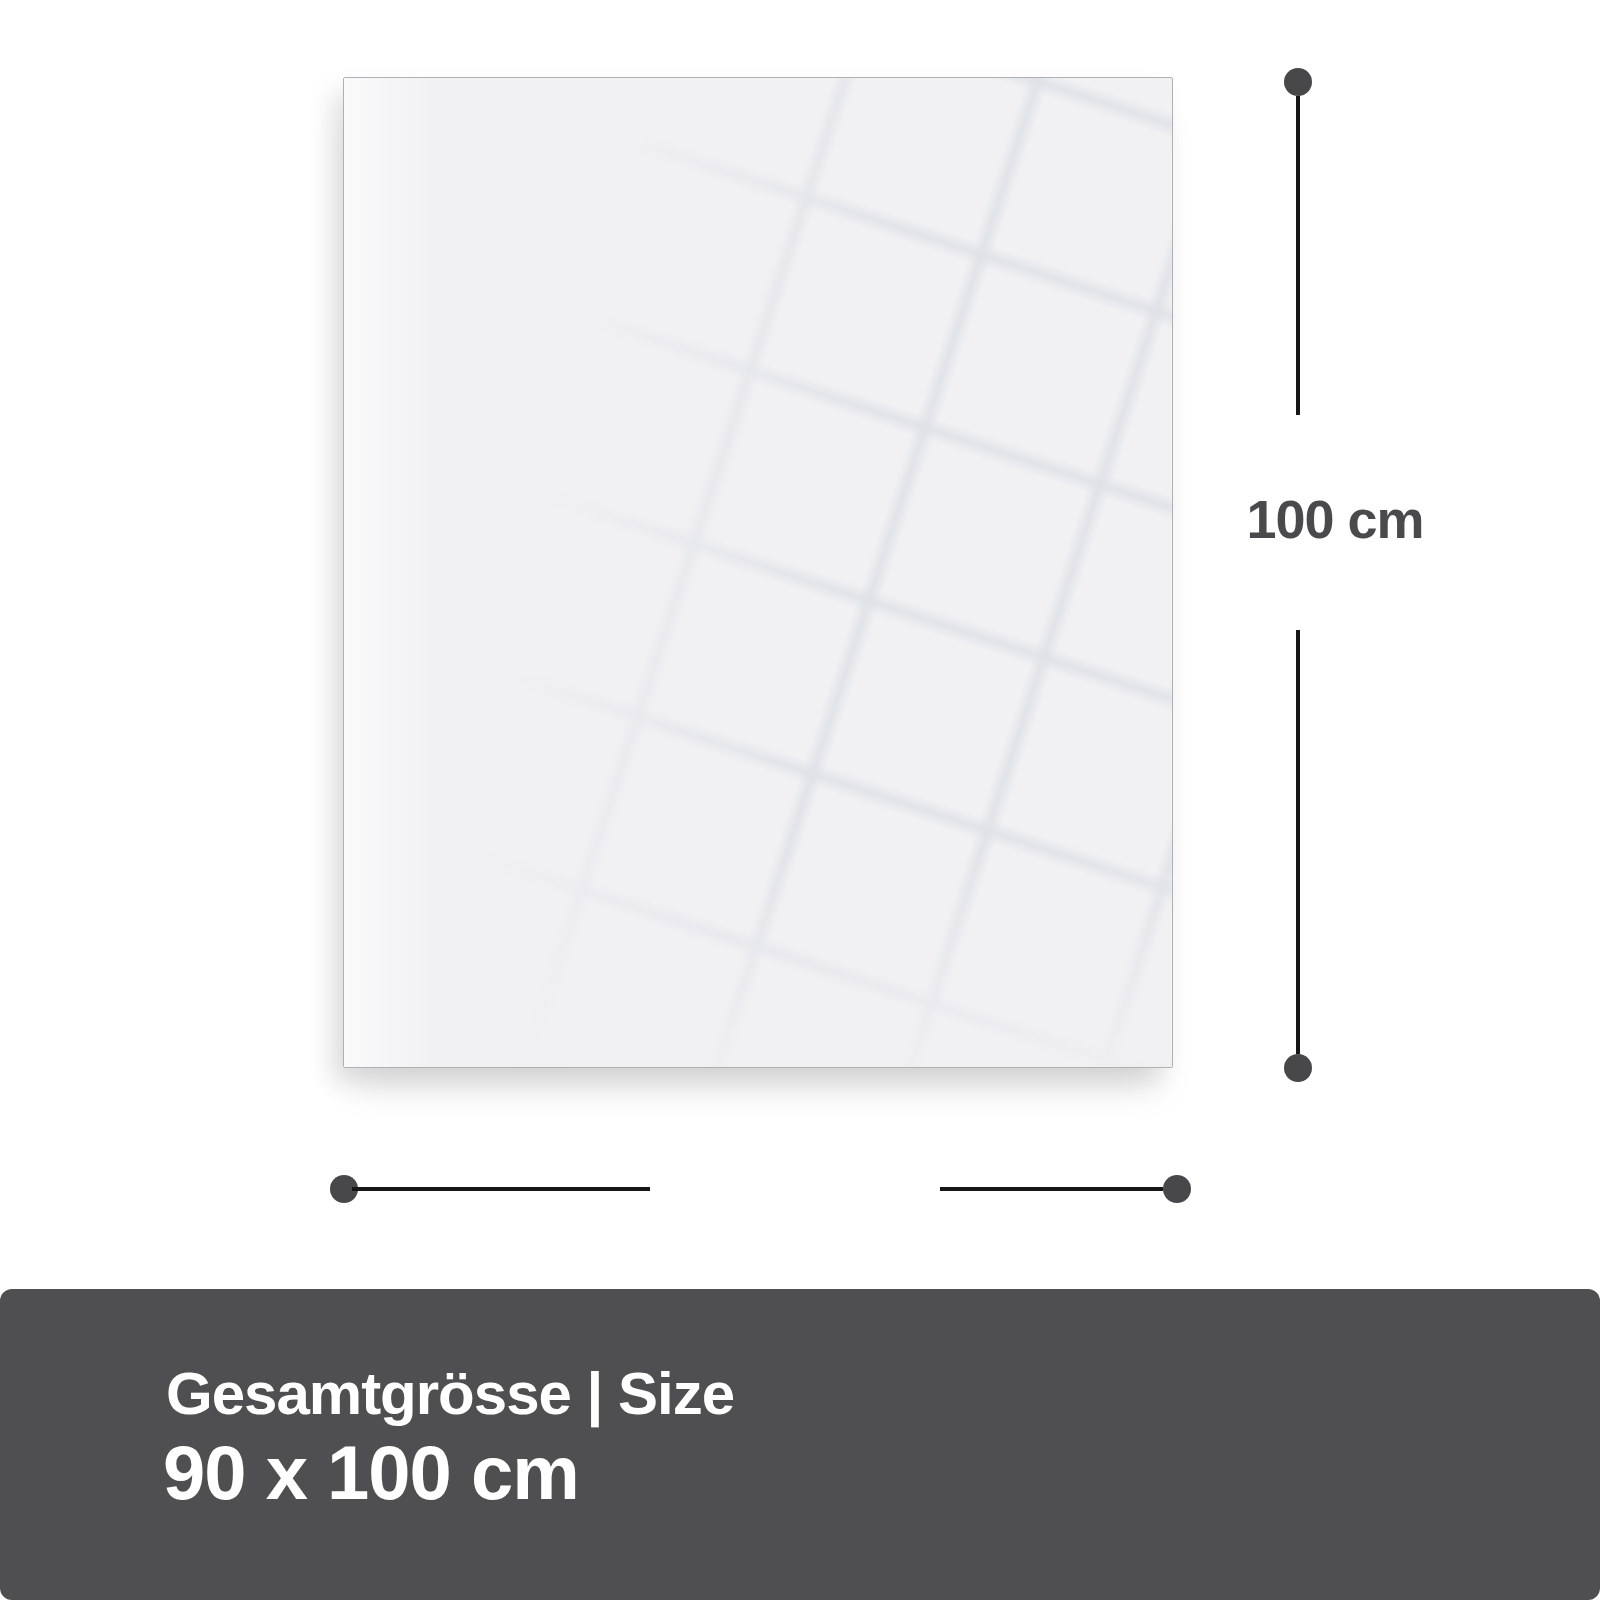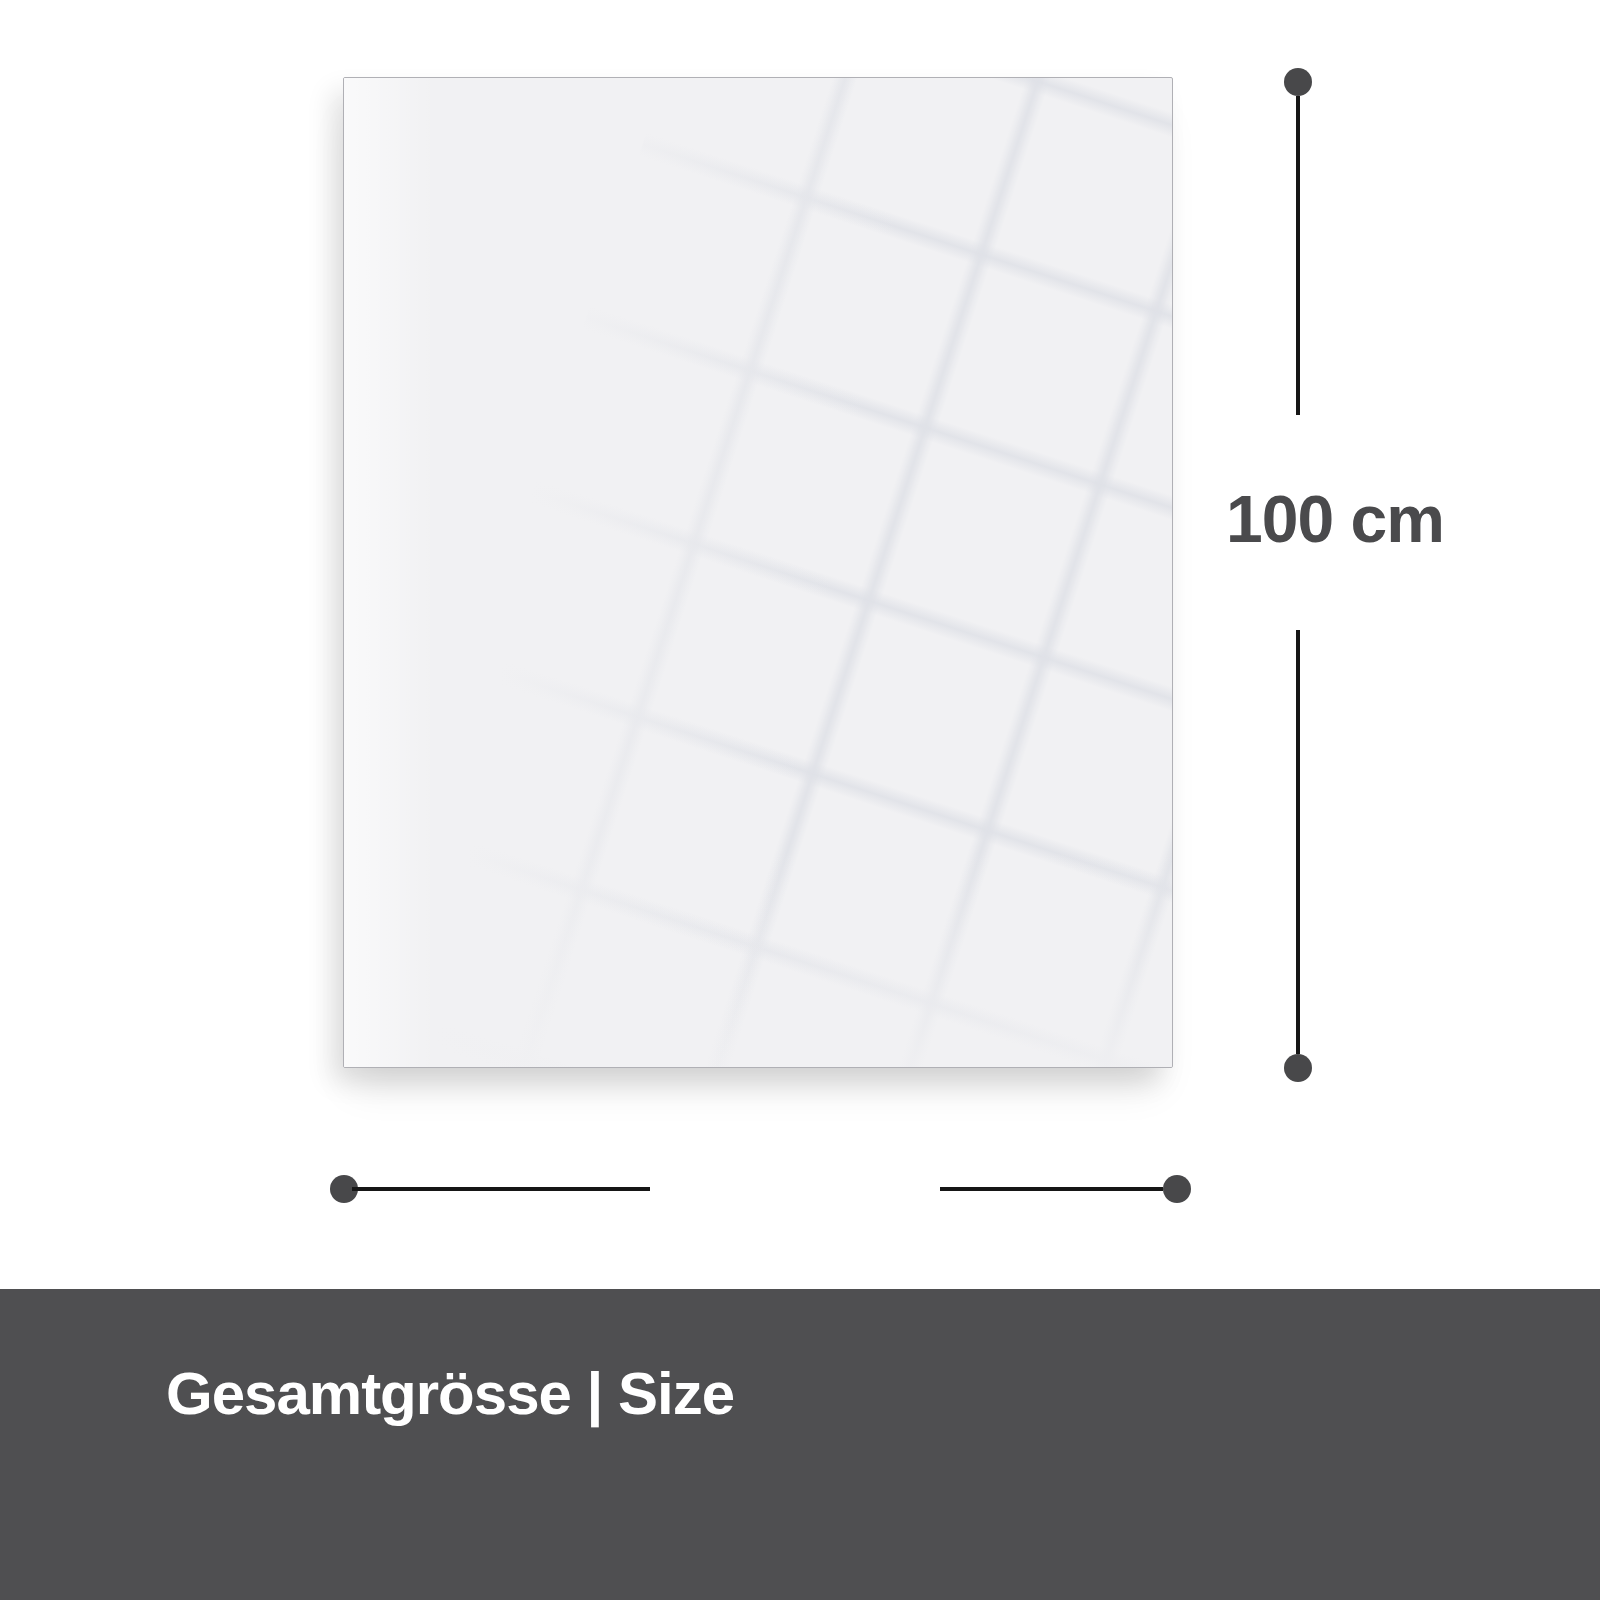--- a/index.html
+++ b/index.html
@@ -72,21 +72,21 @@
   .dim-dot {
     position: absolute;
     width: 28px;
     height: 28px;
     border-radius: 50%;
     background: #48484a;
   }
   .dim-label {
     position: absolute;
     color: #4a4a4c;
-    font-size: 66px;
+    font-size: 54px;
     font-weight: 700;
     letter-spacing: -1px;
     text-align: center;
     line-height: 60px;
     white-space: nowrap;
   }
   #height-seg-top    { left: 1296px; top: 96px;  height: 319px; }
   #height-seg-bottom { left: 1296px; top: 630px; height: 424px; }
   #height-dot-top    { left: 1284px; top: 68px;  }
   #height-dot-bottom { left: 1284px; top: 1054px; }
@@ -100,20 +100,21 @@
 
   
   .footer {
     position: absolute;
     left: 0;
     top: 1289px;
     width: 1600px;
     height: 311px;
     background: #4f4f51;
     color: #ffffff;
+    border-radius: 12px;
   }
   .footer-title {
     position: absolute;
     left: 166px;
     top: 73px;
     font-size: 60px;
     font-weight: 700;
     letter-spacing: -1px;
     line-height: 64px;
     white-space: nowrap;
@@ -146,15 +147,16 @@
   <div class="dim-line v" id="height-seg-bottom"></div>
   <div class="dim-dot" id="height-dot-bottom"></div>
 
   <div class="dim-dot" id="width-dot-left"></div>
   <div class="dim-line h" id="width-seg-left"></div>
   <div class="dim-line h" id="width-seg-right"></div>
   <div class="dim-dot" id="width-dot-right"></div>
 
   <div class="footer">
     <div class="footer-title">Gesamtgrösse | Size</div>
+    <div class="footer-size">90 x 100 cm</div>
   </div>
 
 </div>
 
 </body></html>

